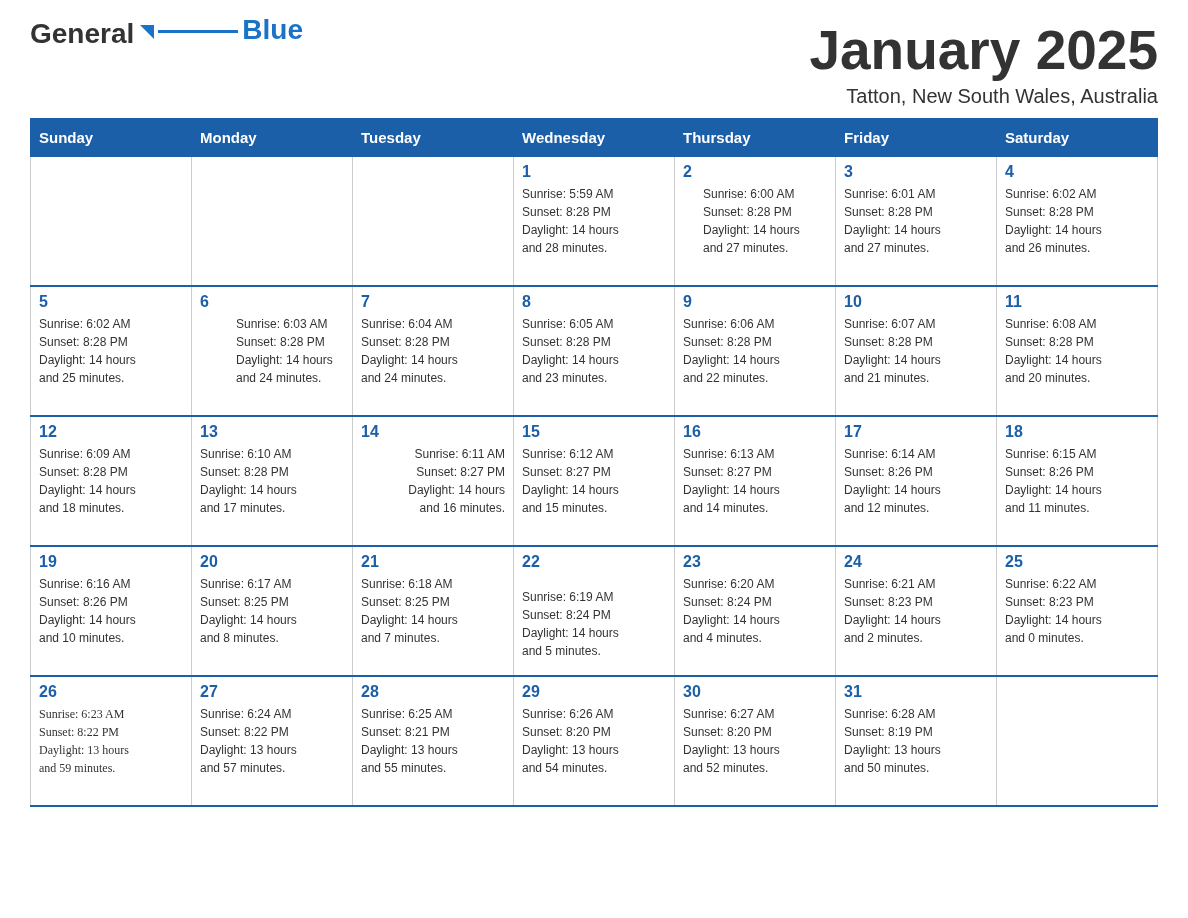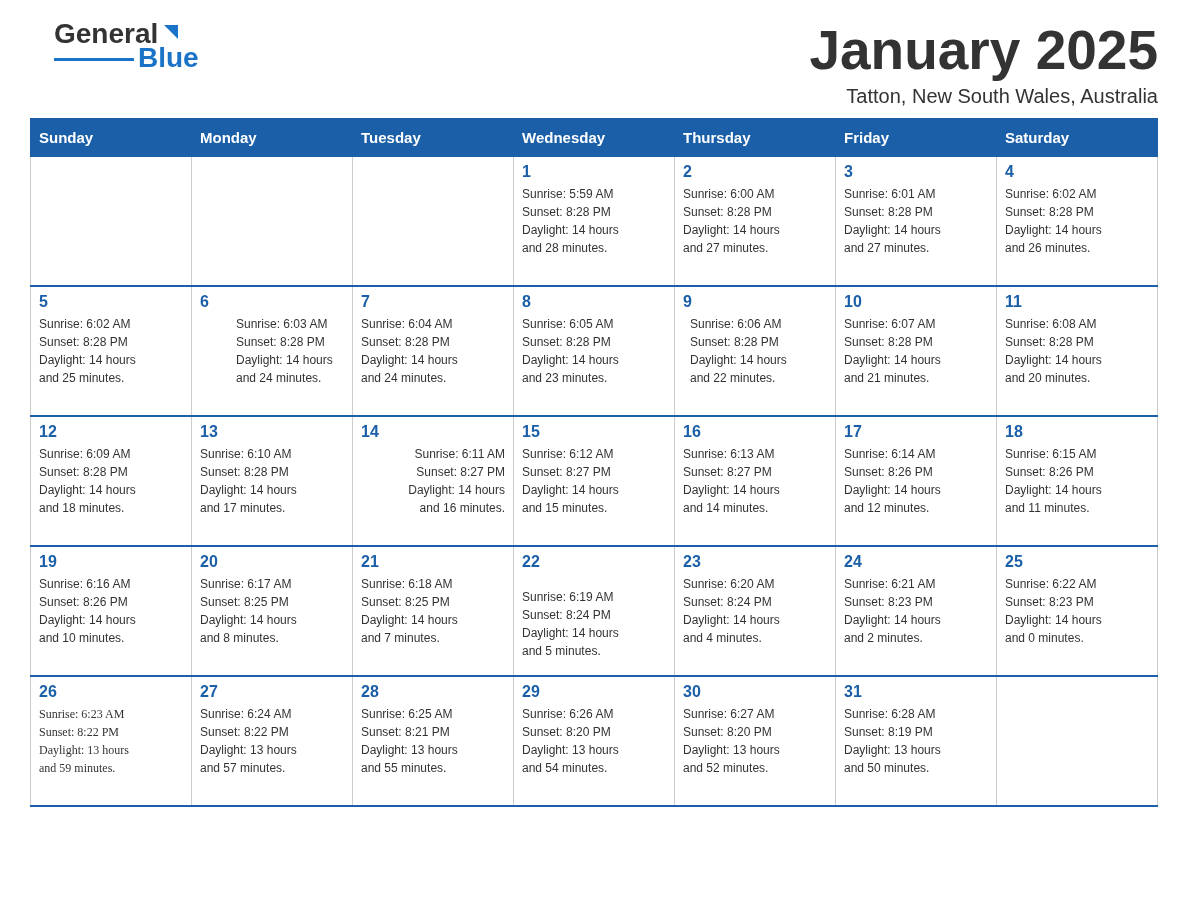--- a/index.html
+++ b/index.html
@@ -12,23 +12,22 @@
       padding: 20px 30px;
     }
     .header {
       display: flex;
       justify-content: space-between;
       align-items: flex-start;
       margin-bottom: 10px;
     }
     .logo {
       display: flex;
-      flex-direction: column;
+      flex-direction: row;
       align-items: flex-start;
-      margin-left: 24px;
     }
     .logo-text {
       font-size: 28px;
       font-weight: bold;
       color: #333;
       line-height: 1;
     }
     .logo-line {
       width: 100%;
       height: 3px;
@@ -131,21 +130,21 @@
         <td class="empty-cell"></td>
         <td>
           <div class="cell-day">1</div>
           <div class="cell-info" style="white-space: pre-line;">Sunrise: 5:59 AM
 Sunset: 8:28 PM
 Daylight: 14 hours
 and 28 minutes.</div>
         </td>
         <td>
           <div class="cell-day">2</div>
-          <div class="cell-info" style="white-space: pre-line;">Sunrise: 6:00 AM
+          <div class="cell-info" style="white-space: pre-line; margin-left: 20px;">Sunrise: 6:00 AM
 Sunset: 8:28 PM
 Daylight: 14 hours
 and 27 minutes.</div>
         </td>
         <td>
           <div class="cell-day">3</div>
           <div class="cell-info" style="white-space: pre-line;">Sunrise: 6:01 AM
 Sunset: 8:28 PM
 Daylight: 14 hours
 and 27 minutes.</div>
@@ -182,21 +181,21 @@
         </td>
         <td>
           <div class="cell-day">8</div>
           <div class="cell-info" style="white-space: pre-line;">Sunrise: 6:05 AM
 Sunset: 8:28 PM
 Daylight: 14 hours
 and 23 minutes.</div>
         </td>
         <td>
           <div class="cell-day">9</div>
-          <div class="cell-info" style="white-space: pre-line; margin-left: 7px;">Sunrise: 6:06 AM
+          <div class="cell-info" style="white-space: pre-line;">Sunrise: 6:06 AM
 Sunset: 8:28 PM
 Daylight: 14 hours
 and 22 minutes.</div>
         </td>
         <td>
           <div class="cell-day">10</div>
           <div class="cell-info" style="white-space: pre-line;">Sunrise: 6:07 AM
 Sunset: 8:28 PM
 Daylight: 14 hours
 and 21 minutes.</div>

